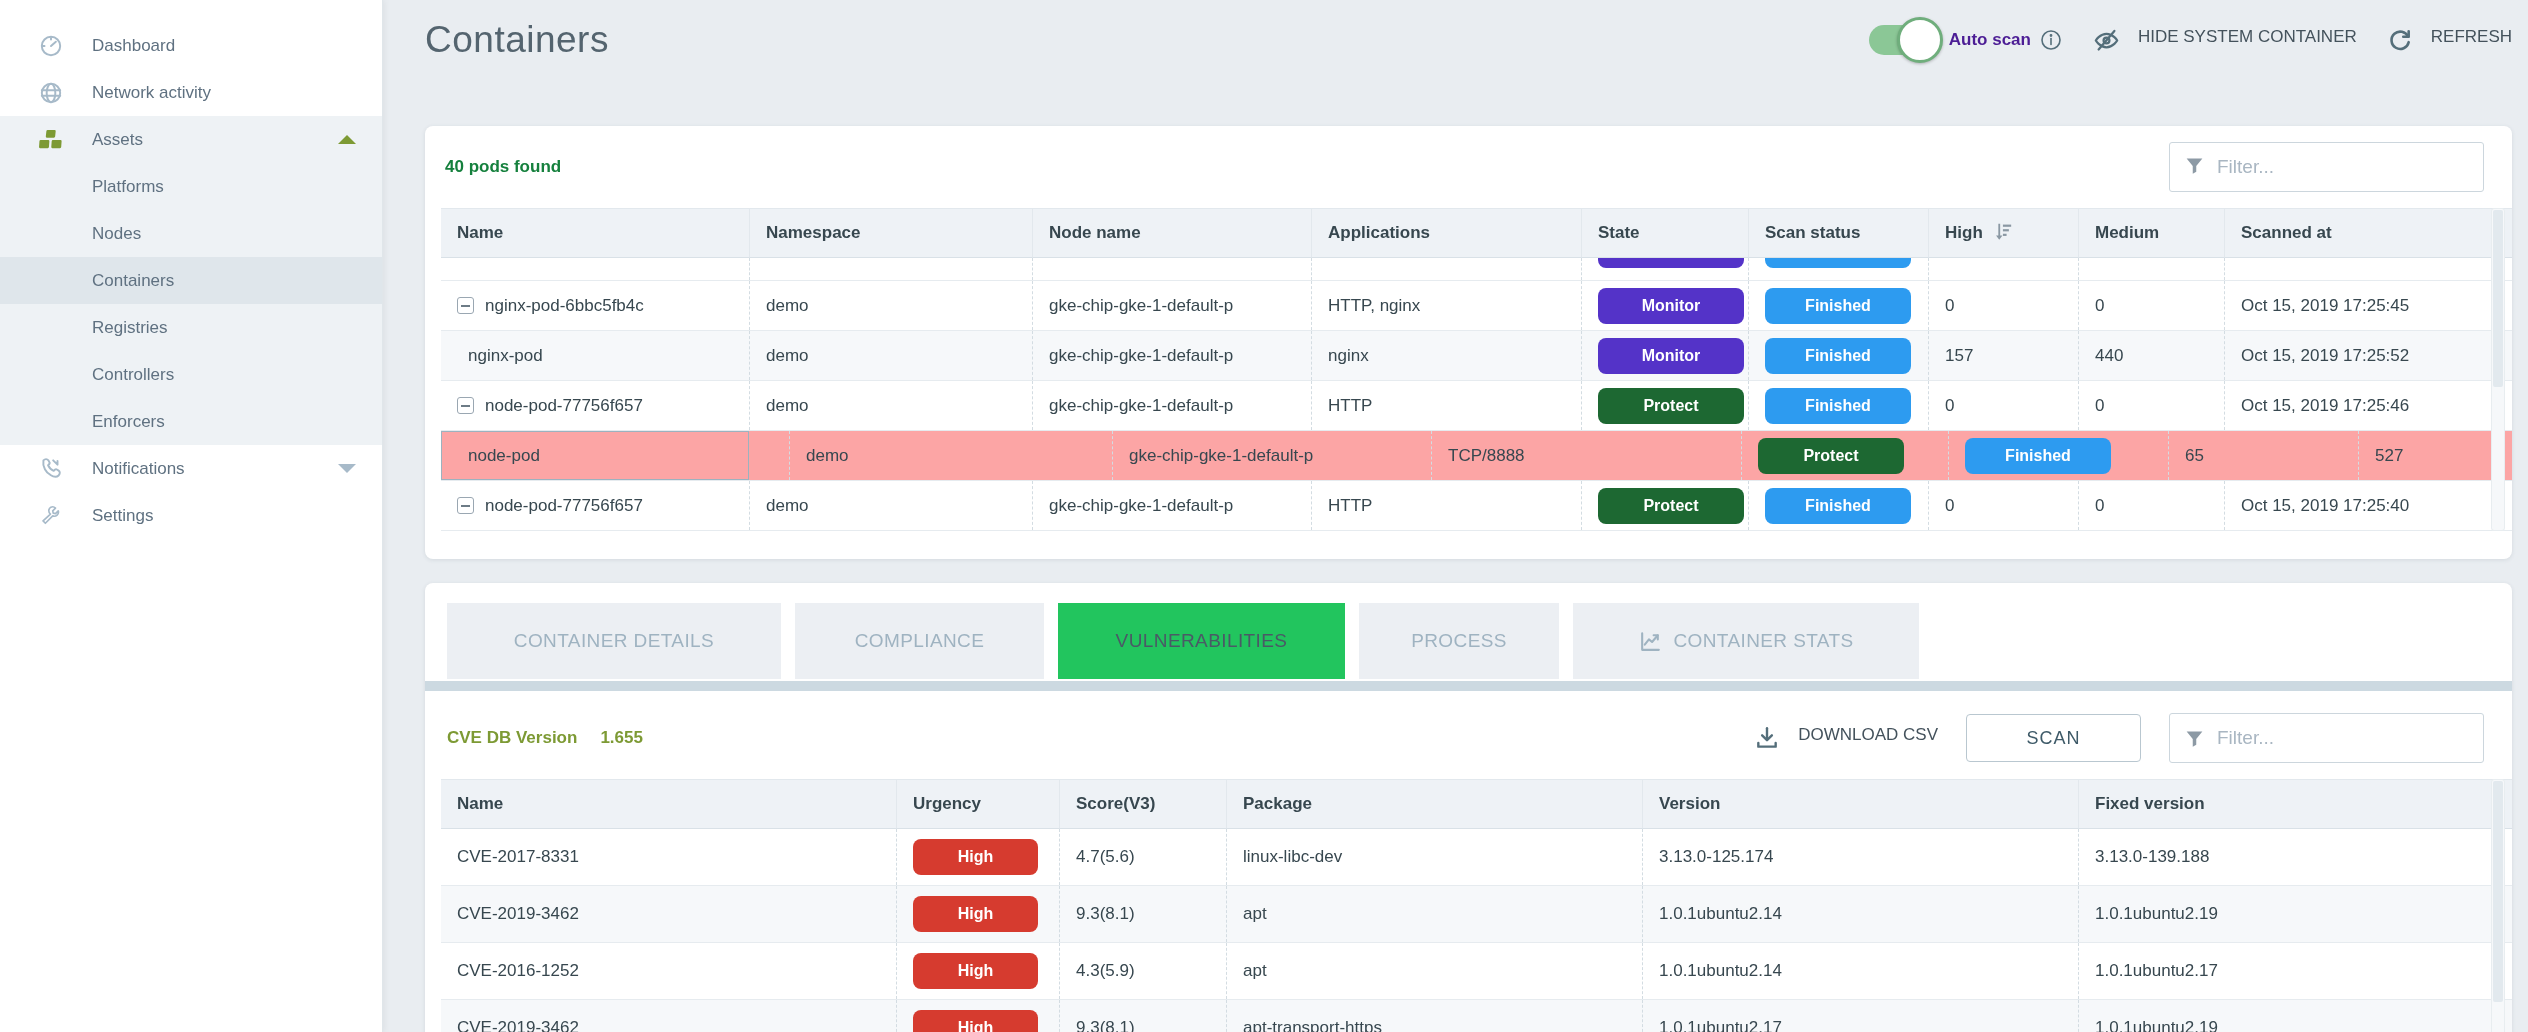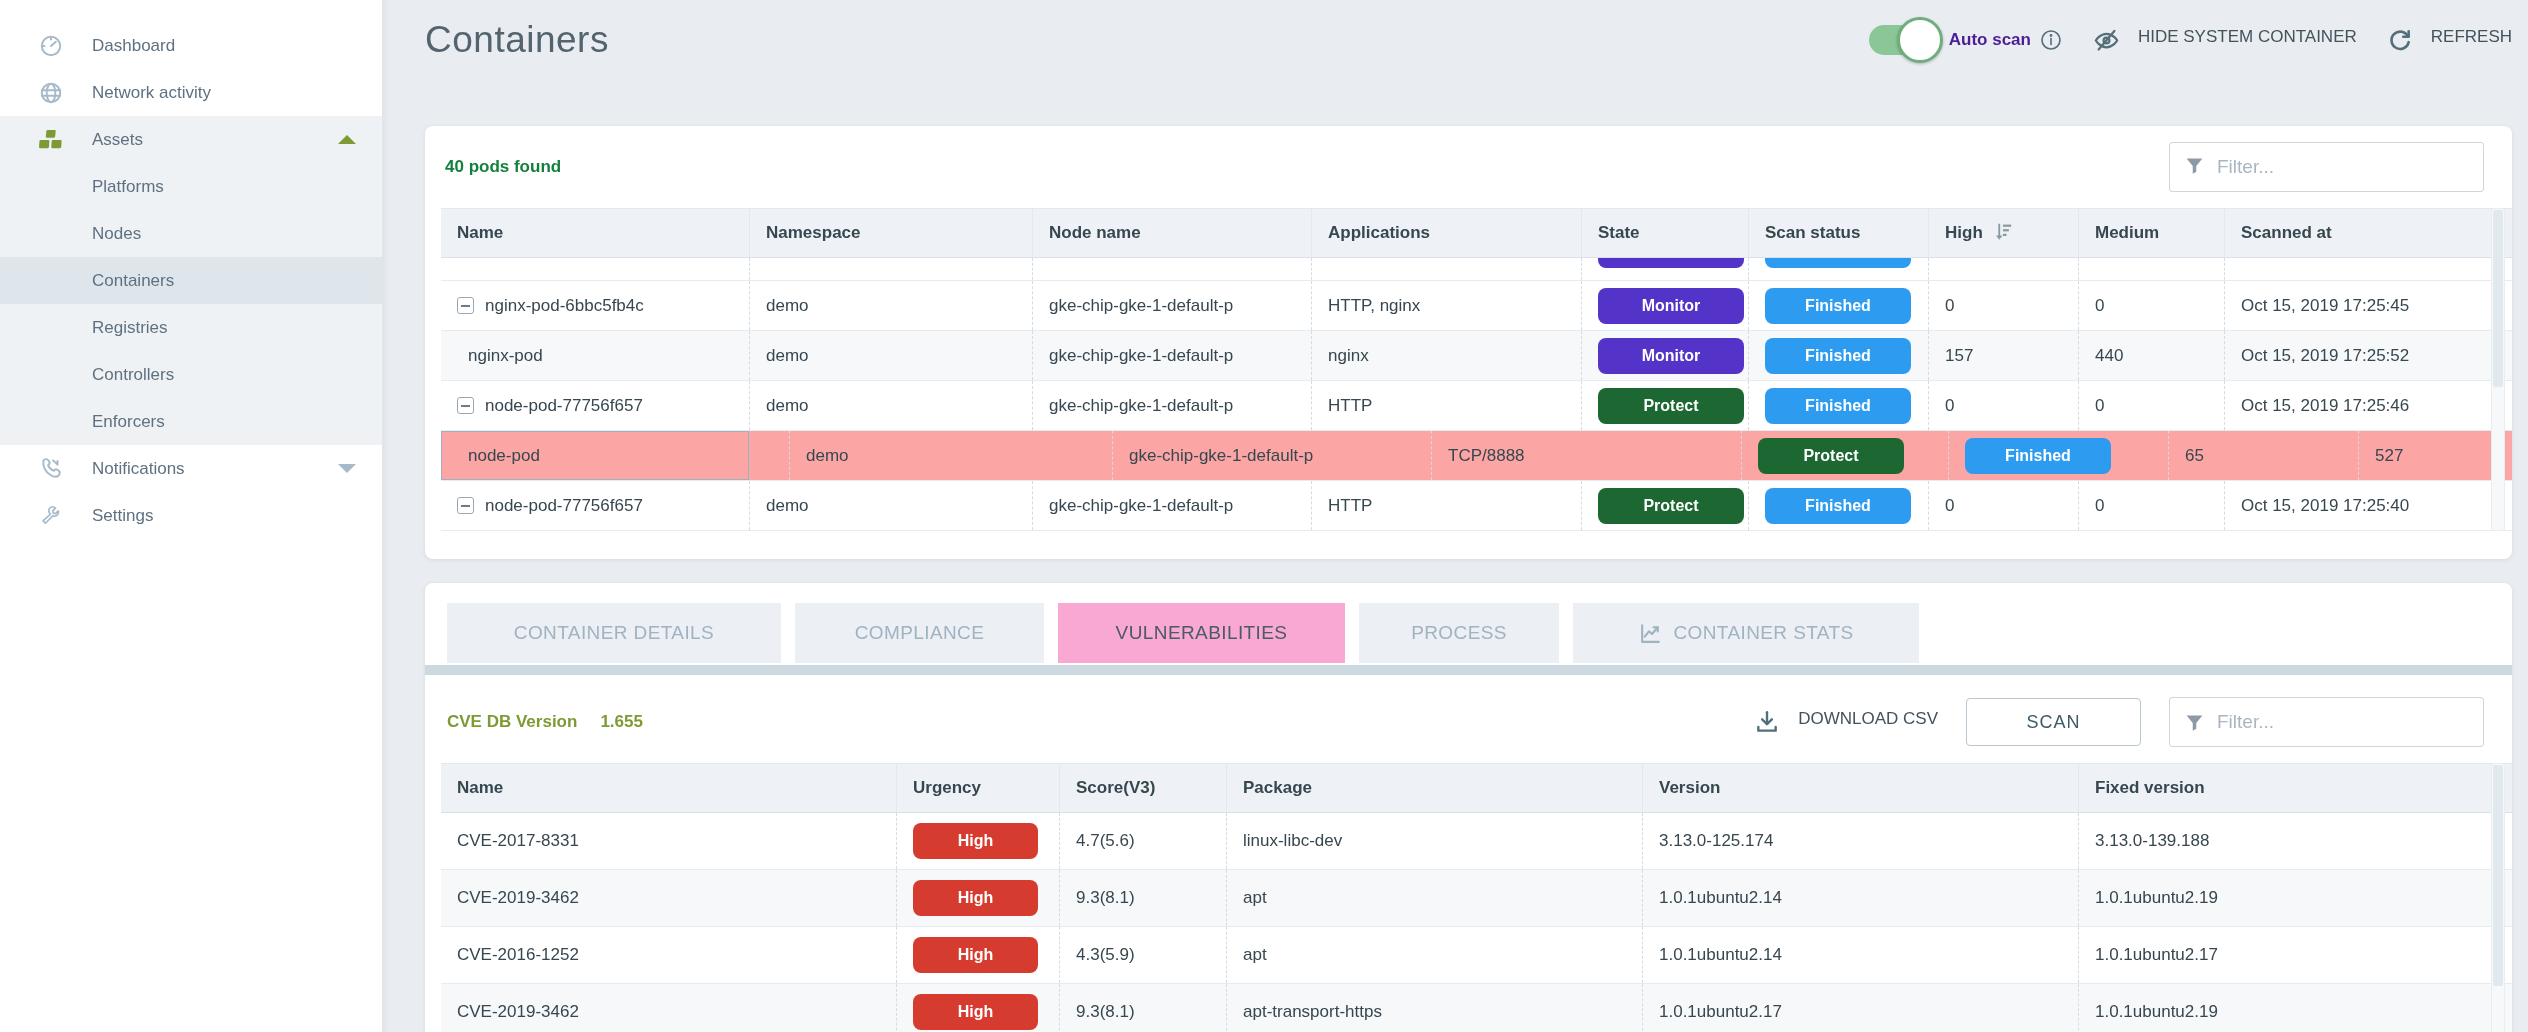--- a/index.html
+++ b/index.html
@@ -69,22 +69,22 @@
   .expander { width:17px; height:17px; border:1px solid #9aa7b2; border-radius:3px; margin-right:11px; position:relative; flex-shrink:0; background:#fff; }
   .expander::after { content:""; position:absolute; left:3px; right:3px; top:7px; height:1.6px; background:#6d7b86; }
   .indent { padding-left:27px; }
   .badge { width:146px; height:36px; border-radius:8px; color:#fff; font-weight:700; font-size:16px; display:flex; align-items:center; justify-content:center; flex-shrink:0; }
   .badge.small { width:125px; }
   .vscroll { position:absolute; right:7px; width:14px; background:#f6f8fa; border:1px solid #e8edf0; border-radius:3px; }
   .vscroll .thumb { margin:1px; height:55%; background:#e2e9ee; border-radius:2px; }
   
   .card-detail { margin-top:24px; padding-top:20px; height:640px; }
   .tabs { display:flex; gap:14px; padding:0 22px; }
-  .tab { height:60px; background:#eceff3; color:#9fb3c1; font-size:19px; letter-spacing:.4px; display:flex; align-items:center; justify-content:center; gap:10px; cursor:pointer; }
-  .tab.active { background:#f9a8d4; color:#4a5a66; }
+  .tab { height:76px; background:#eceff3; color:#9fb3c1; font-size:19px; letter-spacing:.4px; display:flex; align-items:center; justify-content:center; gap:10px; cursor:pointer; }
+  .tab.active { background:#22c55e; color:#4a5a66; }
   .tabs-strip { height:10px; background:#ccd9e1; margin-top:2px; }
   .detail-toolbar { display:flex; align-items:center; padding:22px 28px 12px 22px; }
   .cve-db { color:#7d9a34; font-weight:700; font-size:17px; display:flex; gap:23px; }
   .detail-actions { margin-left:auto; display:flex; align-items:center; gap:28px; }
   .scan-btn { width:175px; height:48px; border:1px solid #b9c7d0; border-radius:4px; background:#fff; color:#3e5a68; font-size:18px; letter-spacing:1px; display:flex; align-items:center; justify-content:center; cursor:pointer; font-family:"Liberation Sans",sans-serif; }
   .tab-icon svg, .hdr-btn svg, .detail-actions svg { display:block; }
 </style>
 </head>
 <body>
 

